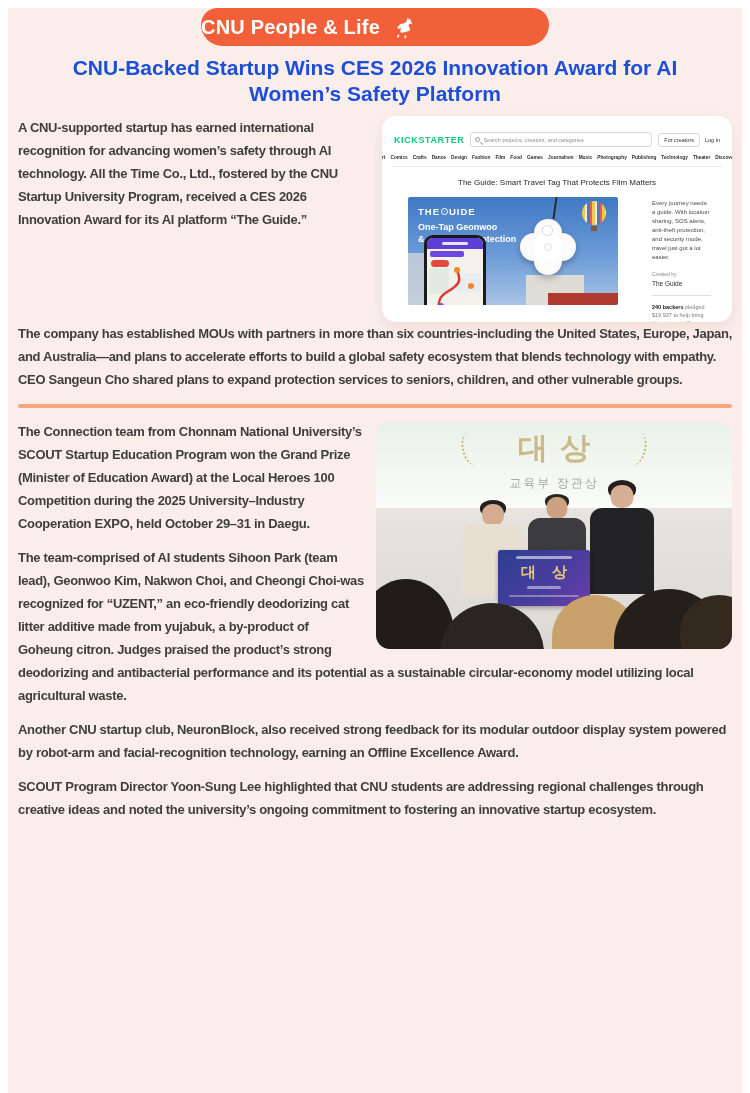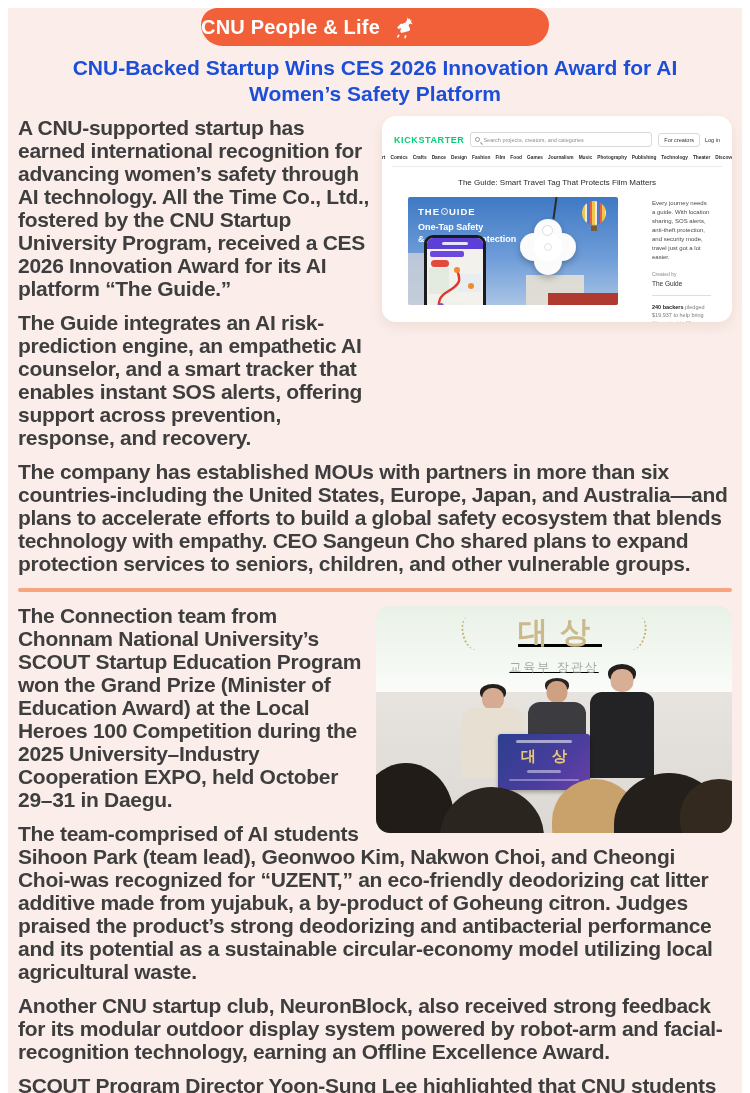--- a/index.html
+++ b/index.html
@@ -13,21 +13,21 @@
             display:flex; align-items:center; gap:12px; }
   .banner-label { color:#ffffff; font-size:20px; font-weight:bold; letter-spacing:0.2px; }
   .deer { width:24px; height:26px; display:inline-block; }
 
   
   .art-title { color:#1d4ed8; font-weight:bold; font-size:21px; line-height:26px; text-align:center; margin:9px auto 0; }
   .t1 { max-width:655px; }
   .t2 { max-width:705px; }
 
   
-  .para { font-size:21px; font-weight:bold; color:#3e3e3e; letter-spacing:-0.3px; line-height:23px; margin-bottom:11px; }
+  .para { font-size:13px; font-weight:bold; color:#3e3e3e; letter-spacing:-0.3px; line-height:23px; margin-bottom:11px; }
   .content { padding:0 10px; }
 
   
   .s1row { display:flex; gap:12px; margin-top:9px; padding:0 10px; }
   .s1left { width:352px; flex:0 0 352px; }
 
   
   .kcard { flex:1; height:206px; background:#ffffff; border-radius:14px; box-shadow:0 5px 14px rgba(160,90,70,0.12);
            padding:16px 10px 0; overflow:hidden; }
   .khdr { display:flex; align-items:center; gap:6px; padding:0 2px; }
@@ -90,21 +90,21 @@
   .kupd u { color:#333; }
 
   
   .divider { height:4px; background:#f7a57e; border-radius:2px; margin:13px 10px 12px; }
 
   
   .s2wrap { margin-top:8px; padding:0 10px; }
   .photo { float:right; width:356px; height:227px; margin:2px 0 6px 12px; border-radius:14px; overflow:hidden;
            position:relative; background:#e6e3df; }
   .screen { position:absolute; left:0; top:0; right:0; height:86px;
-            background:linear-gradient(180deg,#e9f1e7 0%, #f6faf5 80%, #fbfcfa 100%);text-decoration:underline; }
+            background:linear-gradient(180deg,#e9f1e7 0%, #f6faf5 80%, #fbfcfa 100%); }
   .scr-title { text-align:center; font-size:30px; font-weight:bold; color:#cbb98b; letter-spacing:12px; padding-top:6px; text-indent:12px; }
   .scr-sub { text-align:center; font-size:12px; color:#a2a99e; margin-top:6px; letter-spacing:2px; }
   .laurel { position:absolute; top:10px; width:20px; height:34px; border-left:2.5px dotted #c9b377; border-radius:50%; }
   .laurel.lft { left:86px; transform:rotate(-14deg); }
   .laurel.rgt { right:86px; transform:rotate(14deg) scaleX(-1); }
   .wall { position:absolute; left:0; right:0; top:86px; bottom:0; background:linear-gradient(180deg,#e7e4e0,#dcd8d3); }
   .person { position:absolute; }
   .head { position:absolute; left:50%; transform:translateX(-50%); border-radius:45%; }
   .hair { position:absolute; left:50%; transform:translateX(-50%); border-radius:50% 50% 40% 40%; background:#241f1c; }
   .body-shape { position:absolute; left:0; right:0; bottom:0; border-radius:12px 12px 0 0; }
@@ -148,21 +148,20 @@
           <path d="M8 26l-1.5 4h2l1.8-3.4zM17 27l-.6 4h2l1-3.6z"></path>
         </svg>
       </span>
     </div>
 
     <h1 class="art-title t1">CNU-Backed Startup Wins CES 2026 Innovation Award for AI Women’s Safety Platform</h1>
 
     <div class="s1row">
       <div class="s1left">
         <p class="para">A CNU-supported startup has earned international recognition for advancing women’s safety through AI technology. All the Time Co., Ltd., fostered by the CNU Startup University Program, received a CES 2026 Innovation Award for its AI platform “The Guide.”</p>
-        <p class="para">The Guide integrates an AI risk-prediction engine, an empathetic AI counselor, and a smart tracker that enables instant SOS alerts, offering support across prevention, response, and recovery.</p>
       </div>
 
       <div class="kcard">
         <div class="khdr">
           <span class="klogo">KICKSTARTER</span>
           <div class="ksearch">
             <span class="lens"></span>
             <input type="text" placeholder="Search projects, creators, and categories" style="">
           </div>
           <div class="kright">
@@ -196,21 +195,21 @@
             <div class="bldg2"></div>
             <div class="tents"></div>
             <div class="balloon"></div>
             <div class="basket"></div>
             <div class="hero-brand">
               <span>THE</span>
                 <span class="pin"></span>
                 <span>UIDE</span>
             </div>
             <div class="hero-tag">
-              <div>One-Tap Safety</div>
+              <div>One-Tap Geonwoo</div>
               <div>&amp; Anti-Theft Protection</div>
             </div>
             <div class="phone">
               <div class="pscreen">
                 <div class="pbar">
                     <i></i>
                   </div>
                 <div class="pbadge"></div>
                 <div class="ppill"></div>
                 <svg width="56" height="60" viewBox="0 0 56 60" style="position:absolute;left:0;top:28px;">

